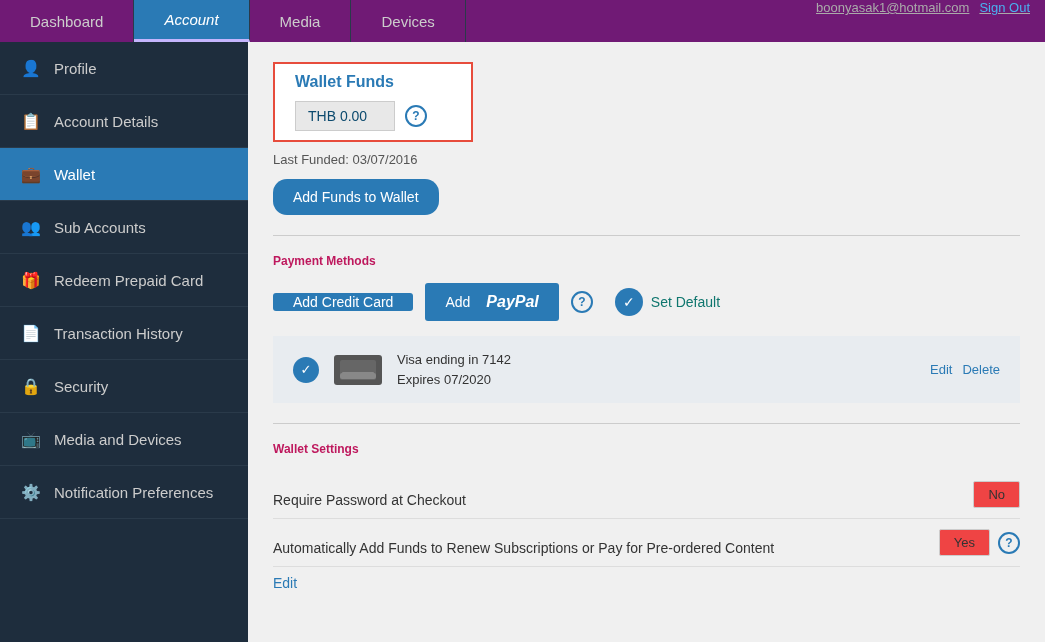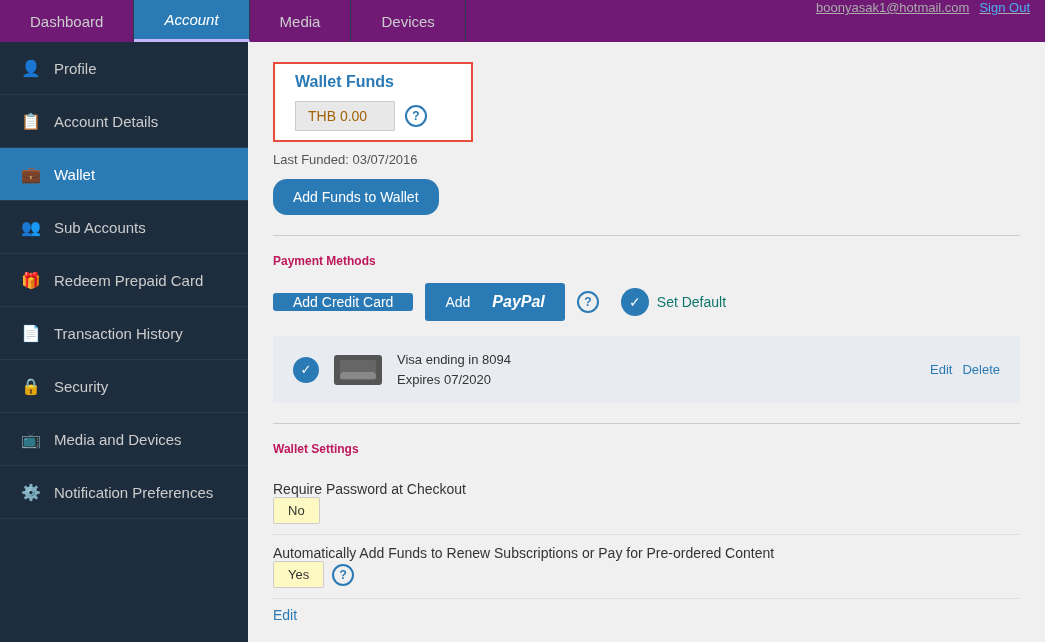--- a/index.html
+++ b/index.html
@@ -106,21 +106,21 @@
     }
     .wallet-amount-row {
       display: flex;
       align-items: center;
       gap: 10px;
     }
     .wallet-amount {
       background: #e8e8e8;
       padding: 6px 12px;
       font-size: 14px;
-      color: #a16207;
+      color: #0c4a6e;
       border: 1px solid #ccc;
       min-width: 100px;
     }
     .help-circle {
       width: 22px;
       height: 22px;
       border-radius: 50%;
       border: 2px solid #2a7ab5;
       display: flex;
       align-items: center;
@@ -178,21 +178,21 @@
     .btn-paypal {
       background: #2a7ab5;
       color: white;
       border: none;
       padding: 10px 20px;
       font-size: 14px;
       cursor: pointer;
       border-radius: 3px;
       display: flex;
       align-items: center;
-      gap: 22px;
+      gap: 16px;
     }
     .paypal-text {
       font-weight: bold;
       font-style: italic;
       font-size: 16px;
     }
     .set-default-row {
       display: flex;
       align-items: center;
       gap: 8px;
@@ -268,32 +268,31 @@
       gap: 10px;
     }
     .card-action-link {
       color: #2a7ab5;
       cursor: pointer;
       font-size: 13px;
       text-decoration: none;
     }
     .settings-row {
       display: flex;
-      align-items: flex-start;
+      align-items: flex-end;
       padding: 10px 0;
       border-bottom: 1px solid #ddd;
-      flex-direction: column;
     }
     .settings-label {
       flex: 1;
       color: #333;
       font-size: 14px;
     }
     .settings-value-btn {
-      background: #fef9c3;
+      background: #ef4444;
       border: 1px solid #ccc;
       padding: 5px 14px;
       font-size: 13px;
       color: #333;
       cursor: pointer;
       border-radius: 2px;
     }
     .edit-link {
       color: #2a7ab5;
       cursor: pointer;
@@ -391,21 +390,21 @@
 
       <div class="card-row">
         <div class="card-check-circle">✓</div>
         <div class="card-icon">
           <svg width="36" height="20" viewBox="0 0 36 20">
             <rect x="0" y="0" width="36" height="20" rx="2" fill="#666"></rect>
             <rect x="2" y="12" width="32" height="5" rx="1" fill="#888"></rect>
           </svg>
         </div>
         <div class="card-details">
-          <div>Visa ending in 8094</div>
+          <div>Visa ending in 7142</div>
           <div>Expires 07/2020</div>
         </div>
         <div class="card-actions">
           <a class="card-action-link">Edit</a>
           <a class="card-action-link">Delete</a>
         </div>
       </div>
     </div>
 
     <hr class="divider">

